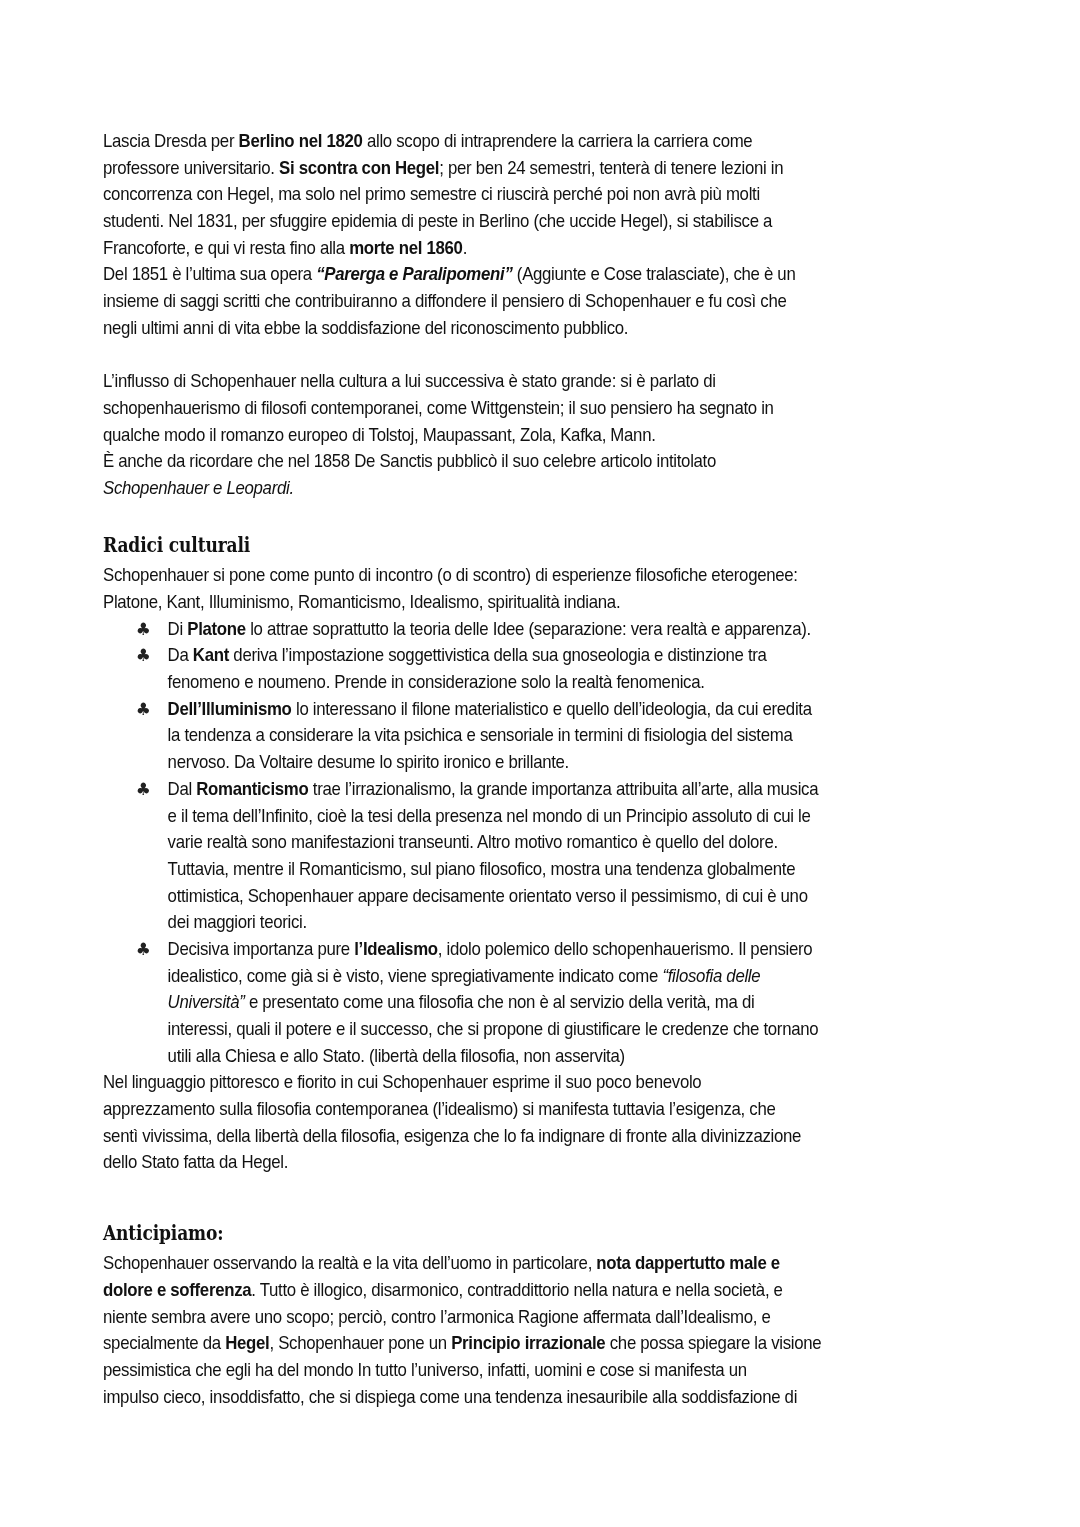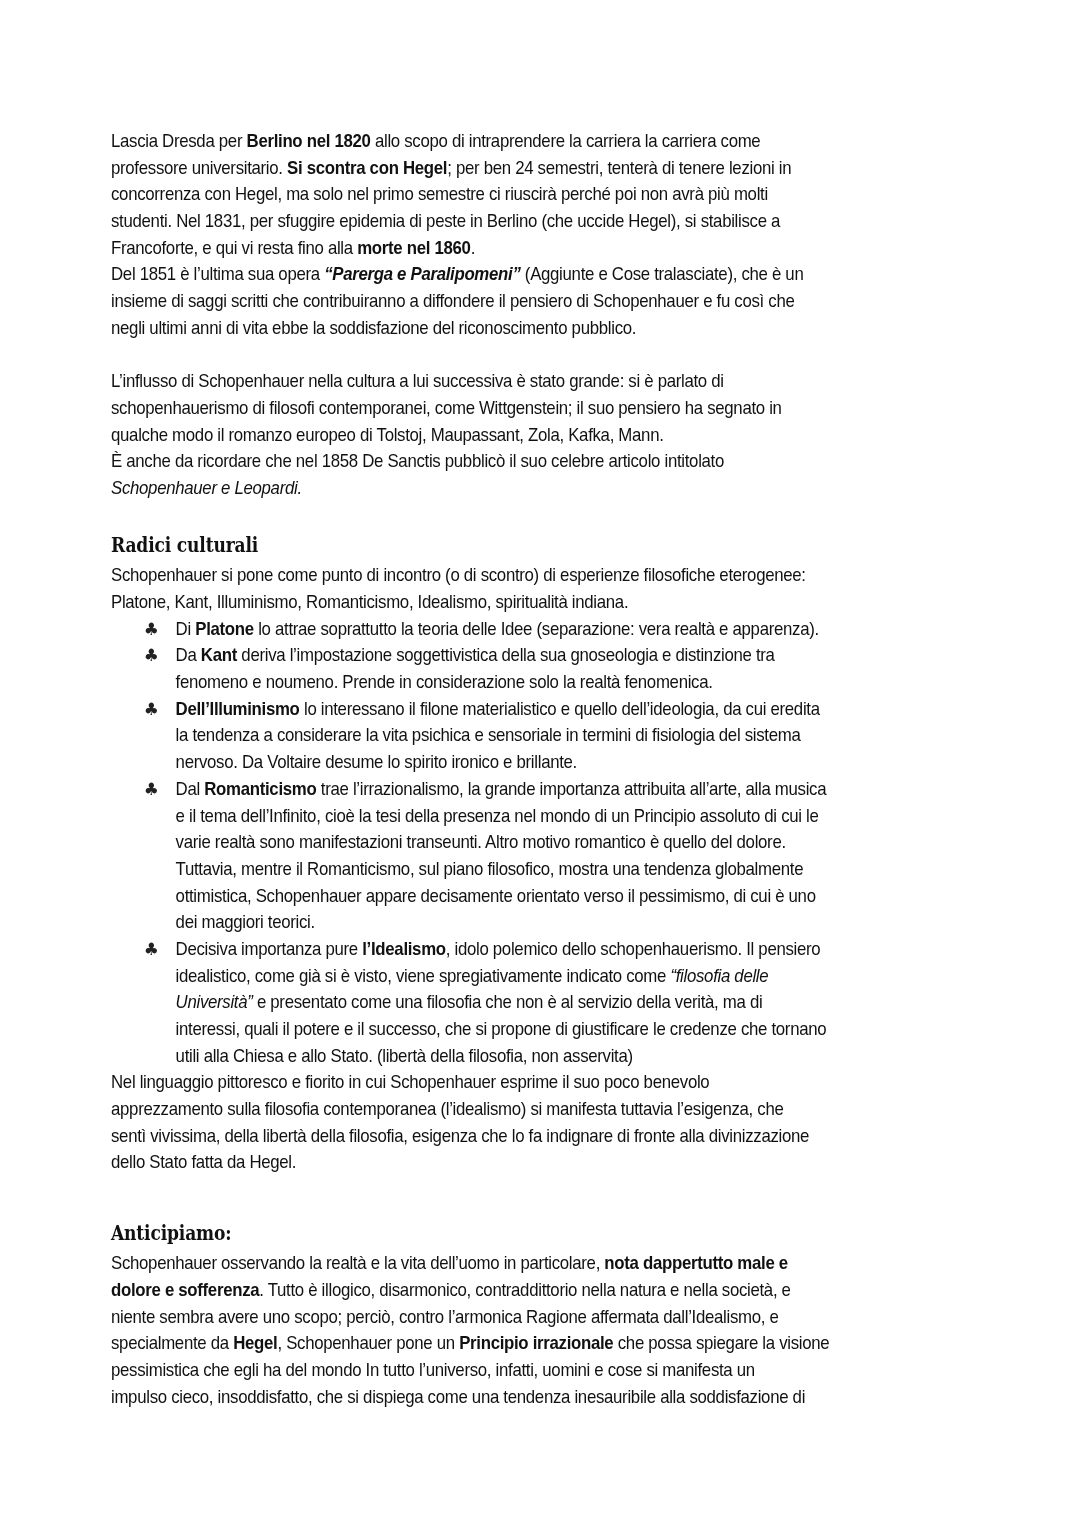--- a/index.html
+++ b/index.html
@@ -10,21 +10,21 @@
     body {
       width: 1080px;
       height: 1527px;
       position: relative;
       overflow: hidden;
       color: #111111;
       font-family: "Liberation Sans", sans-serif;
     }
     .page {
       position: absolute;
-      left: 111px;
+      left: 103px;
       top: 128px;
       width: 880px;
     }
     .cond {
       display: block;
       font-size: 19px;
       line-height: 26.7px;
       letter-spacing: -0.35px;
       transform: scaleX(0.885);
       transform-origin: left top;

